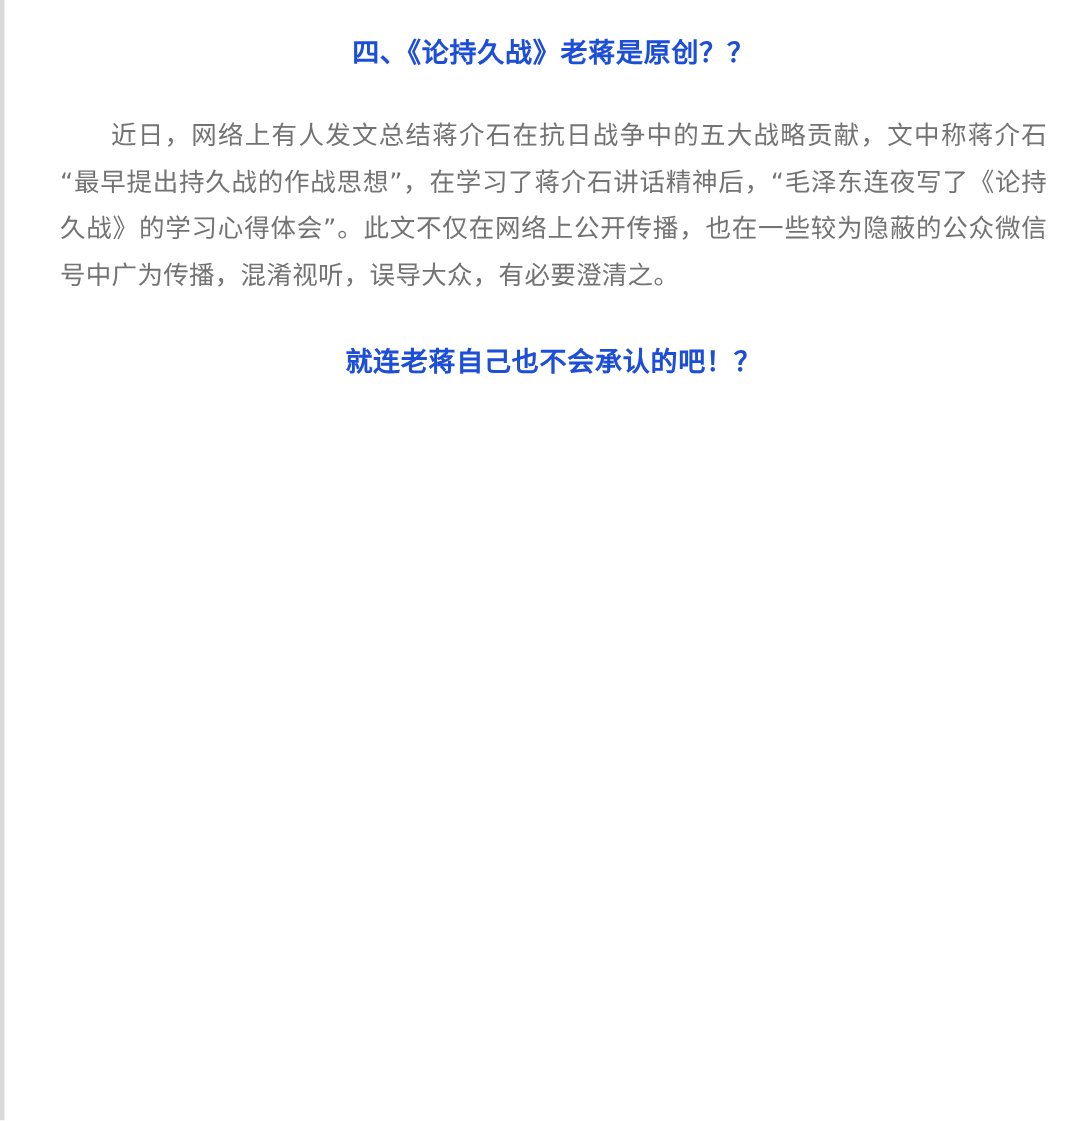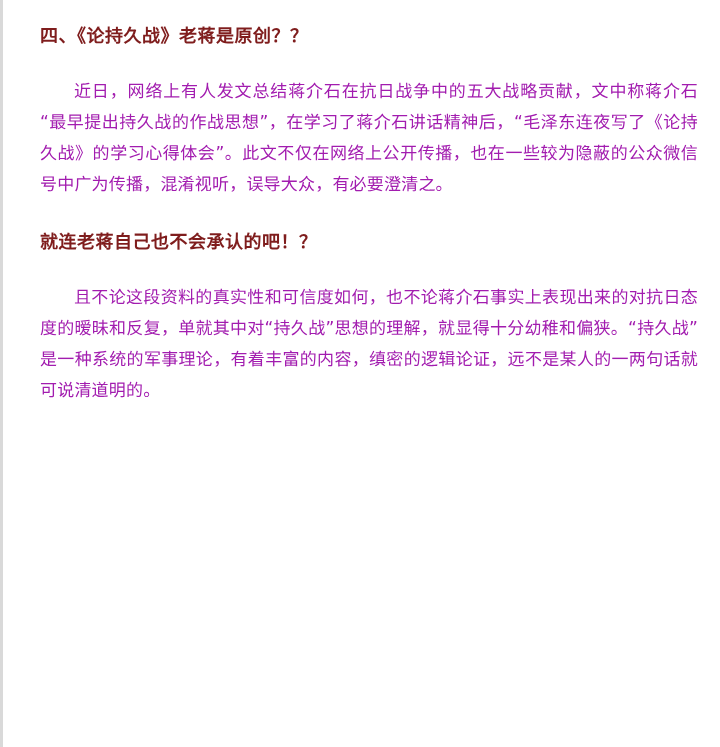--- a/index.html
+++ b/index.html
@@ -24,31 +24,32 @@
   }
   .article {
     box-sizing: border-box;
     width: 720px;
     padding: 24px 22px 0 40px;
   }
   .section-heading {
     font-size: 18px;
     line-height: 24px;
     font-weight: bold;
-    color: #7f1d1d;
+    color: #1d4ed8;
     margin: 30px 0 0 0;
     letter-spacing: 0.5px;
+    text-align: center;
   }
   .section-heading.first {
     margin-top: 0;
   }
   .article p {
     font-size: 17px;
     line-height: 31px;
-    color: #a21caf;
+    color: #737373;
     margin: 28px 0 0 0;
     text-indent: 2em;
     text-align: justify;
     letter-spacing: 0.2px;
   }
 </style>
 </head>
 <body>
 
 <div class="left-edge"></div>
@@ -56,16 +57,15 @@
 <article class="article">
 
   <h2 class="section-heading first">四、《论持久战》老蒋是原创？？</h2>
 
   <p>近日，网络上有人发文总结蒋介石在抗日战争中的五大战略贡献，文中称蒋介石“最早提出持久战的作战思想”，在学习了蒋介石讲话精神后，“毛泽东连夜写了《论持久战》的学习心得体会”。此文不仅在网络上公开传播，也在一些较为隐蔽的公众微信号中广为传播，混淆视听，误导大众，有必要澄清之。</p>
 
 
 
   <h2 class="section-heading">就连老蒋自己也不会承认的吧！？</h2>
 
-  <p>且不论这段资料的真实性和可信度如何，也不论蒋介石事实上表现出来的对抗日态度的暧昧和反复，单就其中对“持久战”思想的理解，就显得十分幼稚和偏狭。“持久战”是一种系统的军事理论，有着丰富的内容，缜密的逻辑论证，远不是某人的一两句话就可说清道明的。</p>
 
 
 </article>
 
 </body></html>

